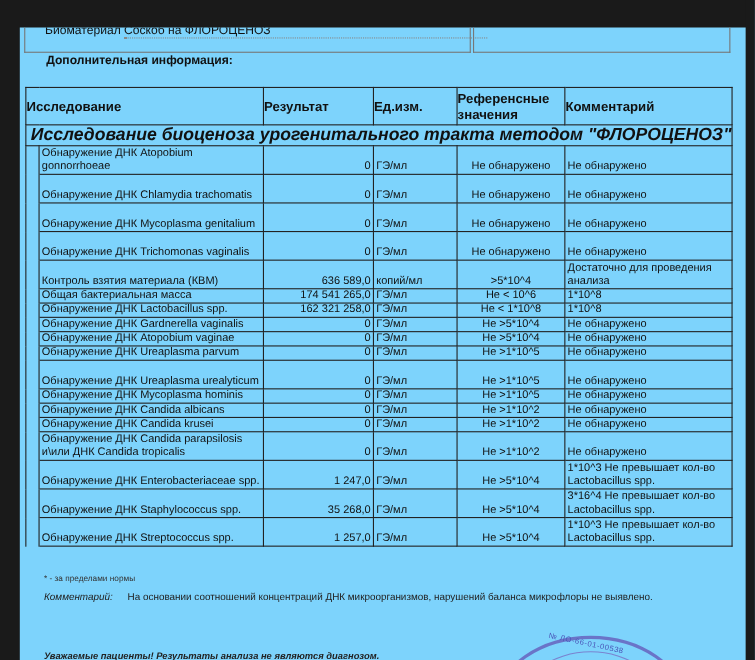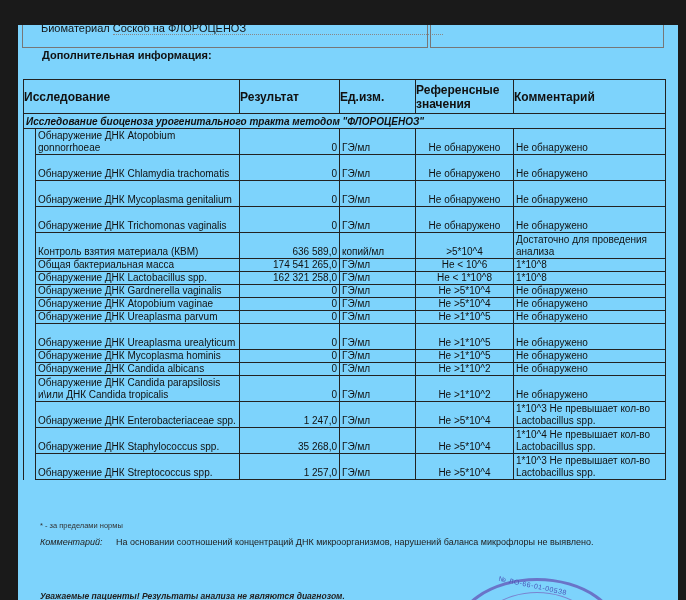--- a/index.html
+++ b/index.html
@@ -10,21 +10,21 @@
 
   .info-box { position: absolute; left: 4px; top: -10px; width: 406px; height: 33px; border: 1px solid #777; border-top: none; }
   .info-box-right { position: absolute; left: 412px; top: -10px; width: 234px; height: 33px; border: 1px solid #777; border-top: none; }
   .biomat { position: absolute; left: 18px; top: 7px; font-size: 11px; white-space: nowrap; }
   .biomat .val { display: inline-block; border-bottom: 1px dotted #888; width: 330px; }
   .addinfo { position: absolute; left: 24px; top: 24px; font-size: 11px; font-weight: bold; }
 
   table.res { position: absolute; left: 5px; top: 54px; width: 642px; border-collapse: collapse; table-layout: fixed; font-size: 10px; }
   table.res td, table.res th { border: 1px solid #222; }
   table.res th { font-size: 12px; font-weight: bold; height: 34px; text-align: left; line-height: 14px; }
-  .section-row td { font-size: 10px; font-weight: bold; font-style: italic; padding-left: 2px; height: 15px; border-left: 1px solid #222; }
+  .section-row td { font-size: 16px; font-weight: bold; font-style: italic; padding-left: 2px; height: 15px; border-left: 1px solid #222; text-align: right; }
   td.pad { border-top: none !important; border-bottom: none !important; }
   td.name { padding: 0 2px; vertical-align: bottom; line-height: 12px; }
   td.val { text-align: right; padding-right: 2px; vertical-align: bottom; line-height: 12px; }
   td.unit { padding-left: 2px; vertical-align: bottom; line-height: 12px; }
   td.ref { text-align: center; vertical-align: bottom; line-height: 12px; }
   td.com { padding-left: 2px; vertical-align: bottom; line-height: 12px; }
   tr.r1 td { height: 13px; }
   tr.r2 td { height: 26px; }
 
   .note { position: absolute; left: 22px; top: 496px; font-size: 7.5px; color: #333; }
@@ -171,20 +171,28 @@
           <td class="com">Не обнаружено</td>
         </tr>
         <tr class="r1">
           <td class="pad"></td>
           <td class="name">Обнаружение ДНК Candida albicans</td>
           <td class="val">0</td>
           <td class="unit">ГЭ/мл</td>
           <td class="ref">Не &gt;1*10^2</td>
           <td class="com">Не обнаружено</td>
         </tr>
+        <tr class="r1">
+          <td class="pad"></td>
+          <td class="name">Обнаружение ДНК Candida krusei</td>
+          <td class="val">0</td>
+          <td class="unit">ГЭ/мл</td>
+          <td class="ref">Не &gt;1*10^2</td>
+          <td class="com">Не обнаружено</td>
+        </tr>
         <tr class="r2">
           <td class="pad"></td>
           <td class="name">Обнаружение ДНК Candida parapsilosis и\или ДНК Candida tropicalis</td>
           <td class="val">0</td>
           <td class="unit">ГЭ/мл</td>
           <td class="ref">Не &gt;1*10^2</td>
           <td class="com">Не обнаружено</td>
         </tr>
         <tr class="r2">
           <td class="pad"></td>
@@ -193,21 +201,21 @@
           <td class="unit">ГЭ/мл</td>
           <td class="ref">Не &gt;5*10^4</td>
           <td class="com">1*10^3 Не превышает кол-во Lactobacillus spp.</td>
         </tr>
         <tr class="r2">
           <td class="pad"></td>
           <td class="name">Обнаружение ДНК Staphylococcus spp.</td>
           <td class="val">35 268,0</td>
           <td class="unit">ГЭ/мл</td>
           <td class="ref">Не &gt;5*10^4</td>
-          <td class="com">1*10^4 Не превышает кол-во Lactobacillus spp.</td>
+          <td class="com">3*16^4 Не превышает кол-во Lactobacillus spp.</td>
         </tr>
         <tr class="r2">
           <td class="pad"></td>
           <td class="name">Обнаружение ДНК Streptococcus spp.</td>
           <td class="val">1 257,0</td>
           <td class="unit">ГЭ/мл</td>
           <td class="ref">Не &gt;5*10^4</td>
           <td class="com">1*10^3 Не превышает кол-во Lactobacillus spp.</td>
         </tr>
       </tbody>

